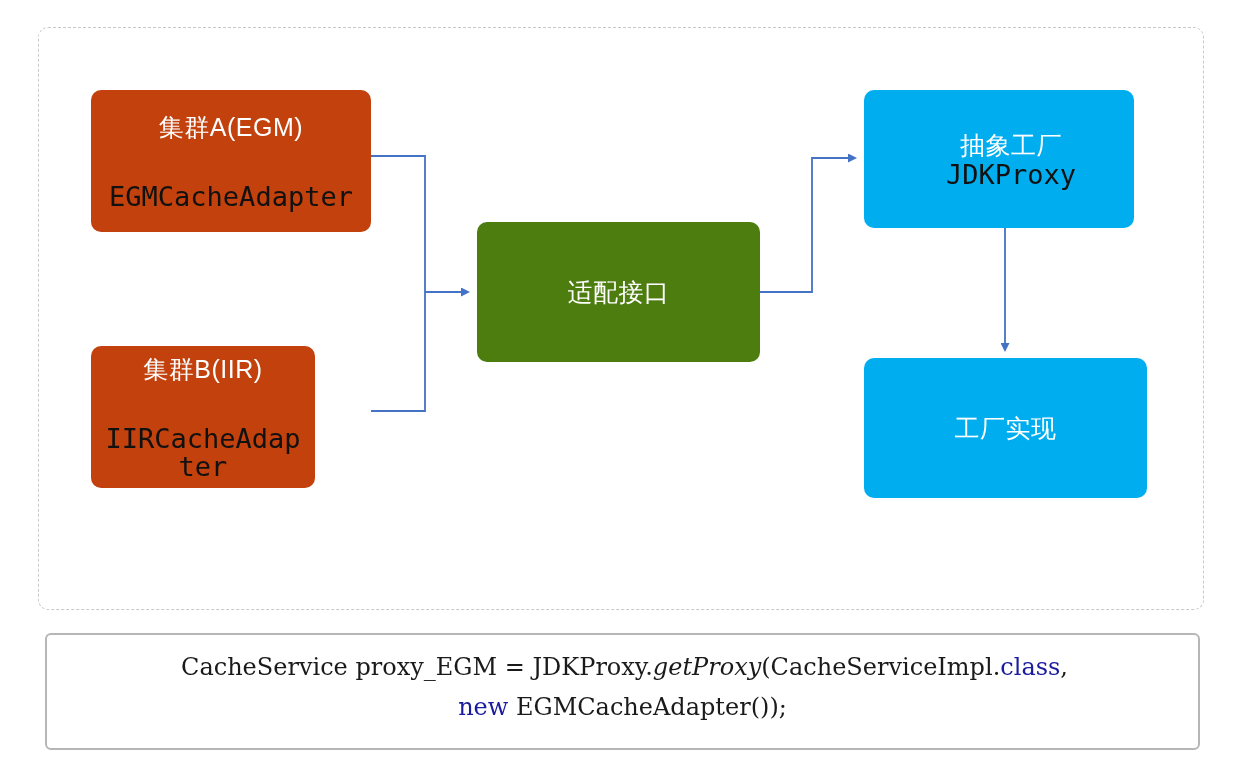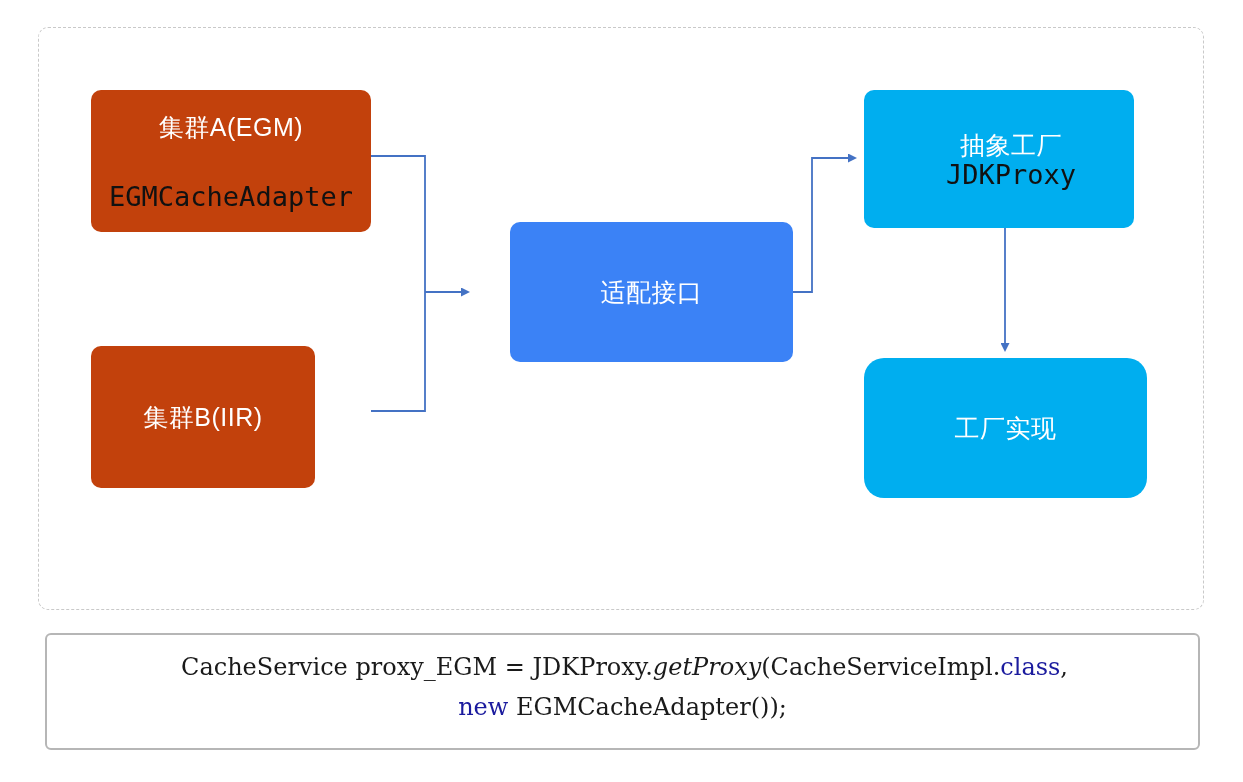--- a/index.html
+++ b/index.html
@@ -49,29 +49,29 @@
   }
   .node-sub {
     color: #111111;
     font-family: "DejaVu Sans Mono", "Liberation Mono", monospace;
     font-size: 27px;
     line-height: 28px;
     word-break: break-all;
   }
 
   .node.orange { background: #c2410c; gap: 40px; }
-  .node.green  { background: #3b82f6; margin-left: 33px; }
+  .node.green  { background: #4d7c0f; }
   .node.blue   { background: #00AEEF; }
 
   
   #node-cluster-a { left: 91px;  top: 90px;  width: 280px; height: 142px; }
   #node-cluster-b { left: 91px;  top: 346px; width: 224px; height: 142px; }
   #node-adapter   { left: 477px; top: 222px; width: 283px; height: 140px; }
   #node-factory   { left: 864px; top: 90px;  width: 270px; height: 138px; padding-left: 32px; }
-  #node-impl      { left: 864px; top: 358px; width: 283px; height: 140px; border-radius: 20px; }
+  #node-impl      { left: 864px; top: 358px; width: 283px; height: 140px; }
 
   
   #connectors {
     position: absolute;
     left: 0;
     top: 0;
     width: 1243px;
     height: 782px;
     pointer-events: none;
   }
@@ -128,20 +128,21 @@
   <path d="M1005,228 L1005,350" fill="none" stroke="#4472C4" stroke-width="1.8" marker-end="url(#arrowhead)"></path>
 </svg>
 
 <div class="node orange" id="node-cluster-a">
   <div class="node-title">集群A(EGM)</div>
   <div class="node-sub">EGMCacheAdapter</div>
 </div>
 
 <div class="node orange" id="node-cluster-b">
   <div class="node-title">集群B(IIR)</div>
+  <div class="node-sub">IIRCacheAdapter</div>
 </div>
 
 <div class="node green" id="node-adapter">
   <div class="node-title">适配接口</div>
 </div>
 
 <div class="node blue" id="node-factory">
   <div class="node-title">抽象工厂</div>
   <div class="node-sub">JDKProxy</div>
 </div>

